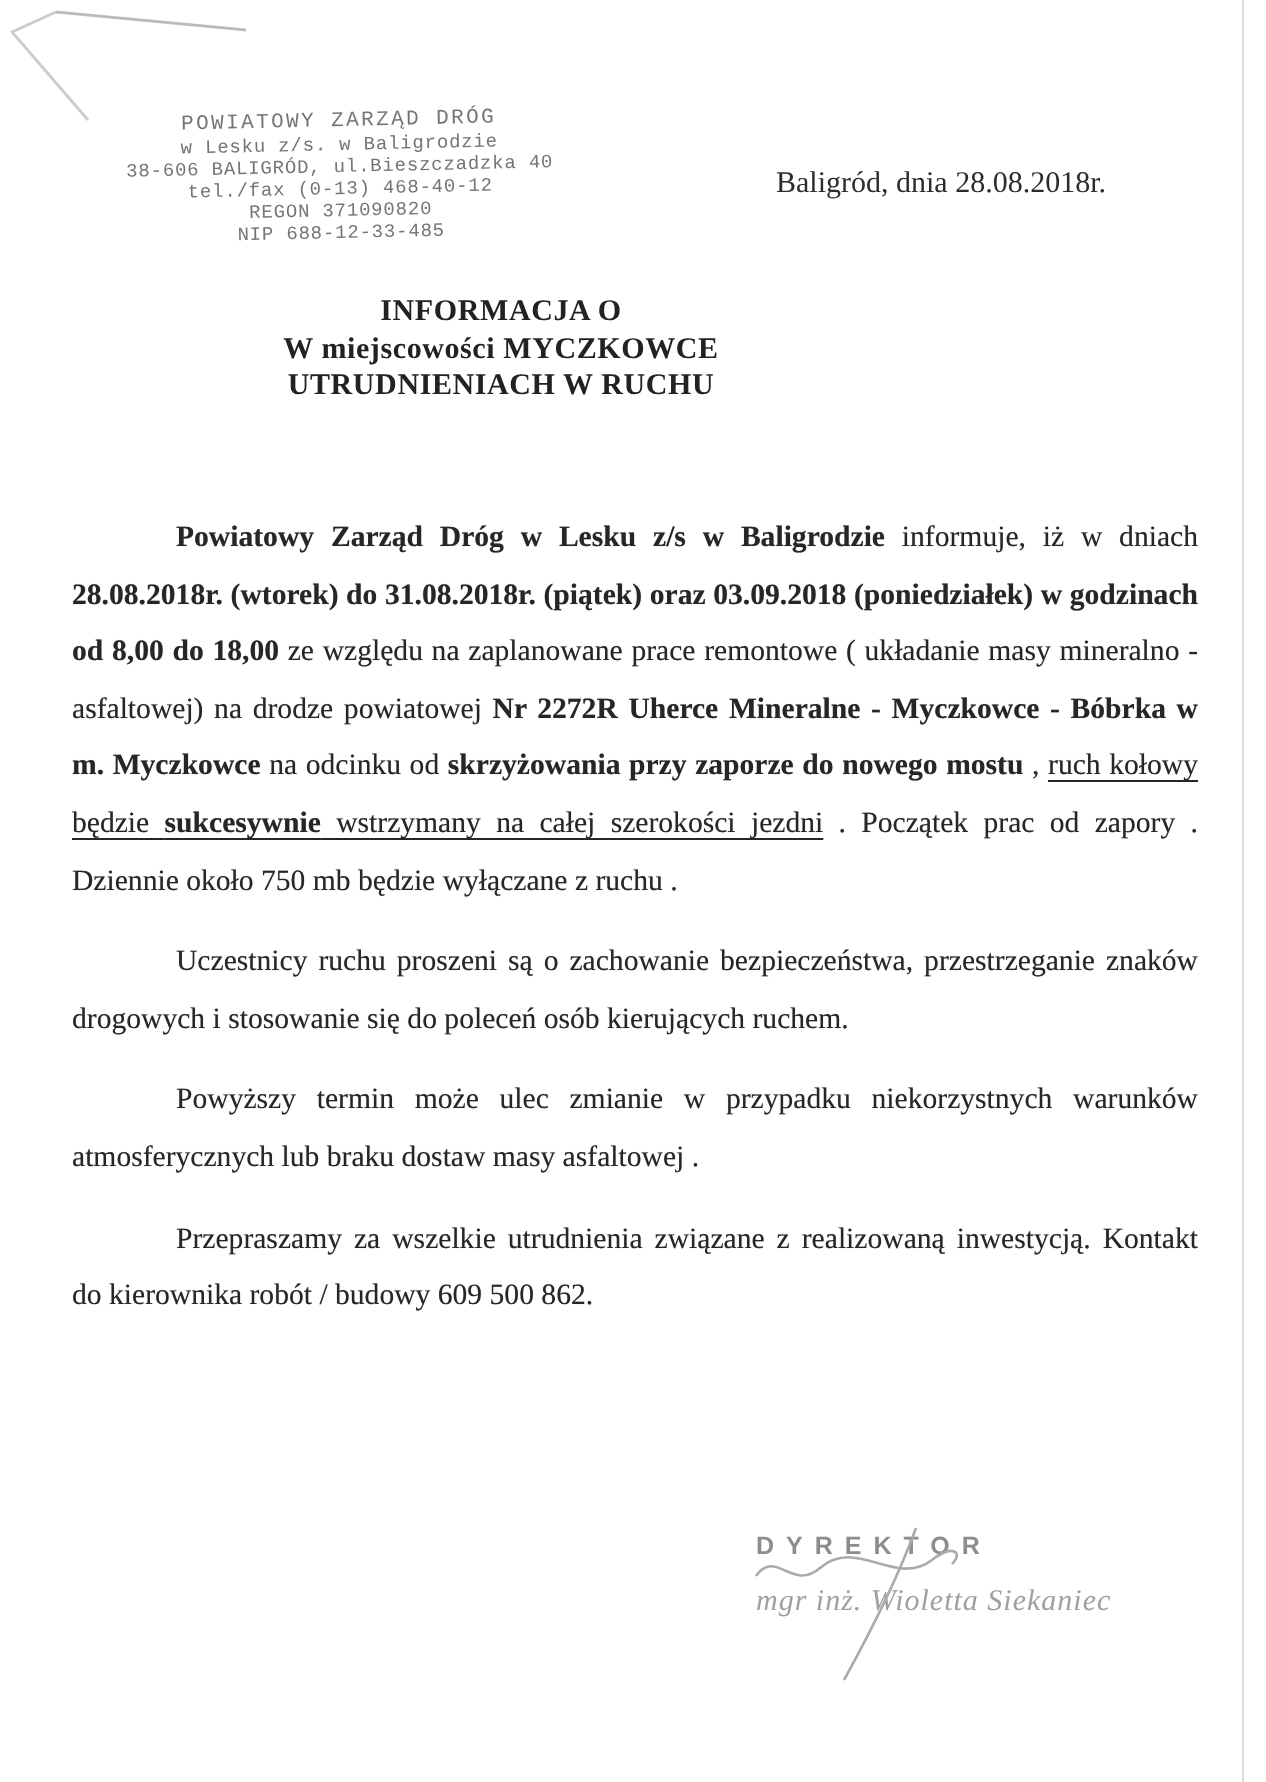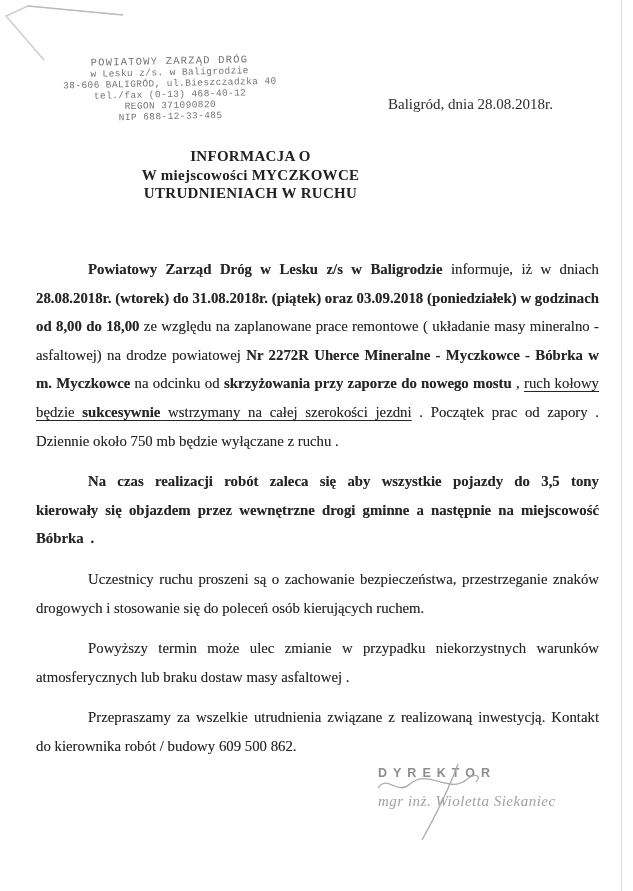--- a/index.html
+++ b/index.html
@@ -10,21 +10,21 @@
   .edge-line{position:absolute;left:621px;top:0;width:1px;height:891px;background:#dedede;}
   .fold-svg{position:absolute;left:0;top:0;}
   
   .stamp{
     position:absolute;left:50px;top:56px;width:240px;text-align:center;
     font-family:"Liberation Mono", monospace;font-size:9.5px;line-height:11px;
     color:#757575;transform:rotate(-1.3deg);letter-spacing:0.4px;white-space:nowrap;
   }
   .stamp .l1{font-size:10.5px;letter-spacing:1.2px;}
   
-  .date{position:absolute;left:388px;top:96px;font-size:15px;color:#2c2c2c;}
+  .date{position:absolute;left:388px;top:84px;font-size:15px;color:#2c2c2c;}
   
   .title{position:absolute;left:0;top:147px;width:501px;text-align:center;
     font-weight:bold;font-size:15px;line-height:18.5px;letter-spacing:0.3px;color:#222;}
   
   .body-text{
     position:absolute;left:36px;top:243px;width:563px;
     font-size:14.8px;line-height:28.6px;text-align:justify;color:#262626;
     text-shadow:0 0 0.4px rgba(45,45,45,0.45);
   }
   .body-text p{margin:12px 0 2px 0;text-indent:52px;}
@@ -62,21 +62,20 @@
   <div class="date">Baligród, dnia 28.08.2018r.</div>
 
   <div class="title">
     <div>INFORMACJA O</div>
     <div>W miejscowości  MYCZKOWCE</div>
     <div>UTRUDNIENIACH W RUCHU</div>
   </div>
 
   <div class="body-text">
     <p><span class="b">Powiatowy Zarząd Dróg w Lesku z/s w Baligrodzie</span><span> informuje, iż w dniach </span><span class="b">28.08.2018r. (wtorek) do 31.08.2018r.  (piątek) oraz 03.09.2018 (poniedziałek) w godzinach od 8,00 do 18,00</span><span> ze względu na zaplanowane prace remontowe ( układanie masy mineralno -asfaltowej) na drodze powiatowej </span><span class="b">Nr 2272R Uherce Mineralne - Myczkowce - Bóbrka  w m. Myczkowce</span><span> na odcinku od </span><span class="b">skrzyżowania przy zaporze do nowego mostu</span><span> , </span><span class="u">ruch kołowy będzie </span><span class="u b">sukcesywnie</span><span class="u"> wstrzymany na całej szerokości jezdni</span><span> . Początek prac od  zapory . Dziennie około 750 mb będzie wyłączane z ruchu .</span></p>
-    <p class="p2">Na czas realizacji robót zaleca się aby wszystkie  pojazdy do 3,5 tony kierowały się objazdem przez wewnętrzne drogi gminne a następnie na miejscowość Bóbrka .</p>
     <p>Uczestnicy ruchu proszeni są o zachowanie bezpieczeństwa, przestrzeganie znaków drogowych i stosowanie się do poleceń osób kierujących ruchem.</p>
     <p>Powyższy termin może ulec zmianie w przypadku niekorzystnych warunków atmosferycznych lub braku dostaw masy asfaltowej .</p>
     <p>Przepraszamy  za  wszelkie  utrudnienia  związane  z  realizowaną  inwestycją. Kontakt do kierownika robót / budowy 609 500 862.</p>
   </div>
 
   <div class="sig">
     <div class="sig-role">DYREKTOR</div>
     <svg class="scribble" width="240" height="90">
       <path d="M 20 32 C 30 18 38 40 52 28 C 70 12 90 38 108 24 C 118 16 124 20 118 26" fill="none" stroke="#ababab" stroke-width="1.3"></path>
       <path d="M 100 8 C 92 30 80 55 64 84" fill="none" stroke="#ababab" stroke-width="1.3"></path>

